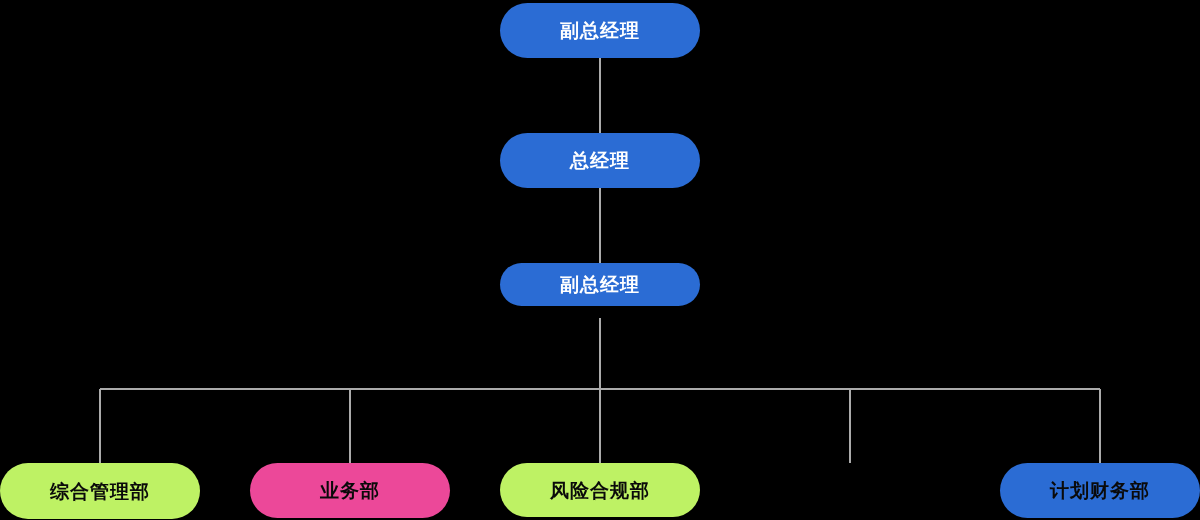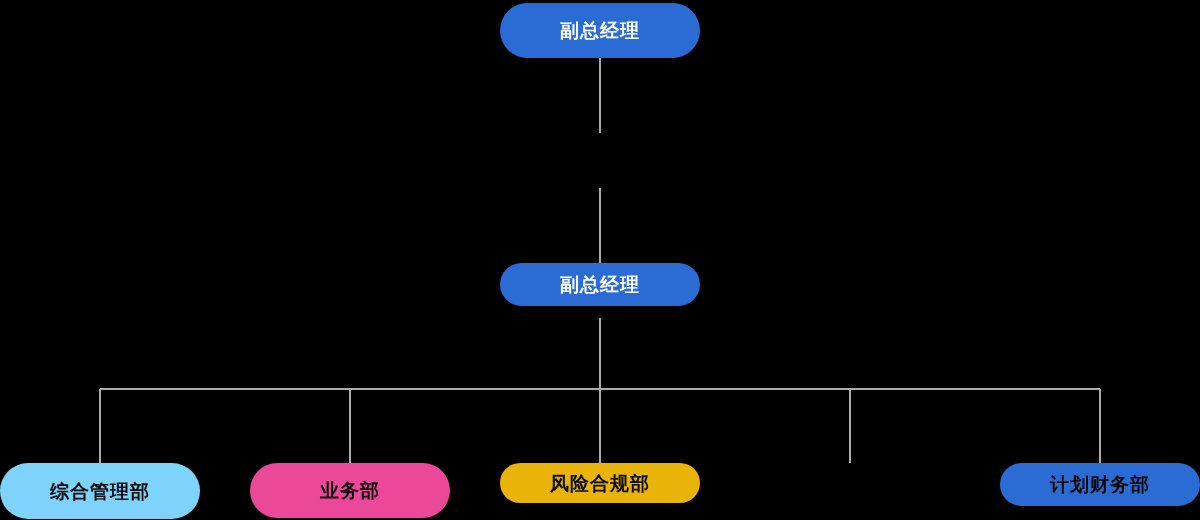--- a/index.html
+++ b/index.html
@@ -71,35 +71,38 @@
         <line x1="600" x2="600" y1="389" y2="463"></line>
         <line x1="850" x2="850" y1="389" y2="463"></line>
         <line x1="1100" x2="1100" y1="389" y2="463"></line>
       </g>
   </svg>
 
   <div class="node level-exec" style="left: 500px; top: 3px; width: 200px; height: 55px; background: rgb(43, 108, 212);">
     <span class="node-label" style="color: rgb(255, 255, 255);">副总经理</span>
   </div>
 
+  <div class="node level-gm" style="left: 500px; top: 133px; width: 200px; height: 55px; background: rgb(43, 108, 212);">
+    <span class="node-label" style="color: rgb(255, 255, 255);">总经理</span>
+  </div>
 
   <div class="node level-deputy" style="left: 500px; top: 263px; width: 200px; height: 43px; background: rgb(43, 108, 212);">
     <span class="node-label" style="color: rgb(255, 255, 255);">副总经理</span>
   </div>
 
-  <div class="node level-dept" style="left: 0px; top: 463px; width: 200px; height: 56px; background: #7dd3fc;">
+  <div class="node level-dept" style="left: 0px; top: 463px; width: 200px; height: 56px; background: #bef264;">
     <span class="node-label" style="color: rgb(10, 10, 10);">综合管理部</span>
   </div>
 
   <div class="node level-dept" style="left: 250px; top: 463px; width: 200px; height: 55px; background: #ec4899;">
     <span class="node-label" style="color: rgb(10, 10, 10);">业务部</span>
   </div>
 
-  <div class="node level-dept" style="left: 500px; top: 463px; width: 200px; height: 40px; background: #eab308;">
+  <div class="node level-dept" style="left: 500px; top: 463px; width: 200px; height: 54px; background: #bef264;">
     <span class="node-label" style="color: rgb(10, 10, 10);">风险合规部</span>
   </div>
 
 
-  <div class="node level-dept" style="left: 1000px; top: 463px; width: 200px; height: 43px; background: rgb(43, 108, 212);">
+  <div class="node level-dept" style="left: 1000px; top: 463px; width: 200px; height: 55px; background: rgb(43, 108, 212);">
     <span class="node-label" style="color: rgb(10, 10, 10);">计划财务部</span>
   </div>
 
 </div>
 
 </body></html>

